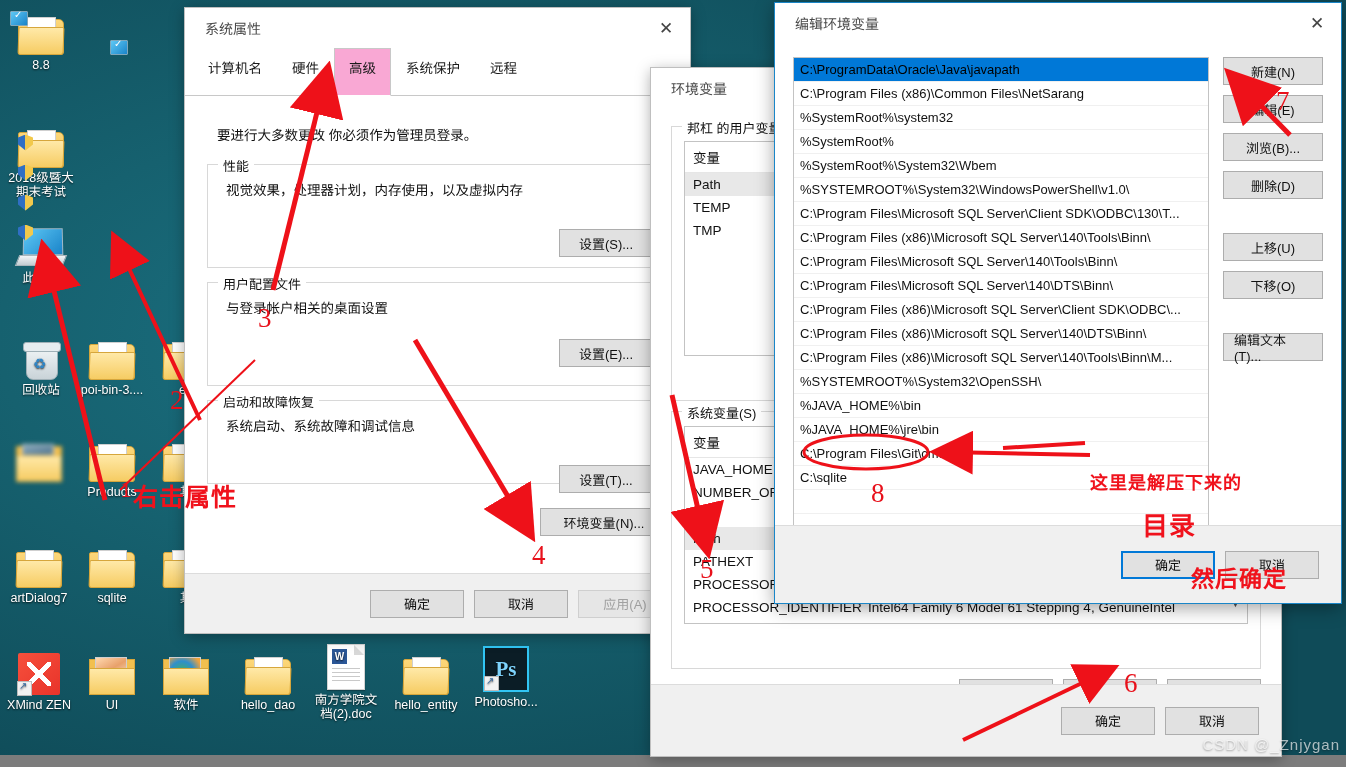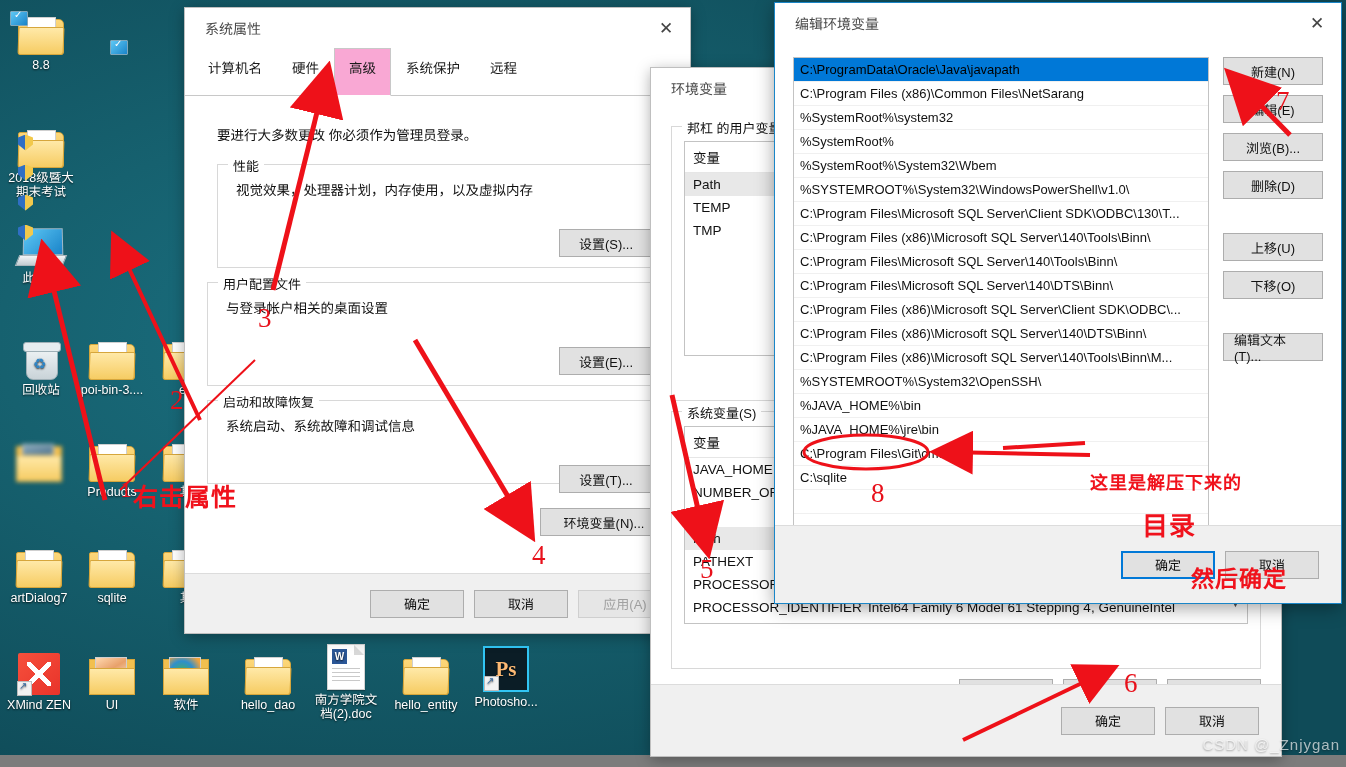--- a/index.html
+++ b/index.html
@@ -52,21 +52,21 @@
   .xm:before{content:"";position:absolute;left:9px;top:9px;width:24px;height:24px;
     background:
       linear-gradient(45deg,transparent 43%,#fff 43%,#fff 57%,transparent 57%),
       linear-gradient(-45deg,transparent 43%,#fff 43%,#fff 57%,transparent 57%);}
   .shortcut{position:absolute;left:-1px;bottom:-1px;width:13px;height:13px;background:#f2f2f2;border:1px solid #bbb;}
   .shortcut:after{content:"\2197";position:absolute;left:1px;top:-3px;font-size:10px;color:#3a6ea5;}
 
   
   .ps{width:42px;height:42px;background:#0b1d26;border:2px solid #31c5f4;position:relative;}
   .ps span{position:absolute;inset:0;display:flex;align-items:center;justify-content:center;
-    color:#fdba74;font-size:21px;font-weight:bold;font-family:"Liberation Serif",serif;}
+    color:#7dd3fc;font-size:21px;font-weight:bold;font-family:"Liberation Serif",serif;}
 
   
   .doc{width:36px;height:44px;background:#fff;border:1px solid #d4d4d4;position:relative;box-shadow:0 1px 1px rgba(0,0,0,.25);}
   .doc:before{content:"";position:absolute;right:0;top:0;border-width:0 10px 10px 0;border-style:solid;border-color:#d8d8d8 #f5f5f5;}
   .doc .w{position:absolute;left:4px;top:4px;width:15px;height:15px;background:#2b5797;color:#fff;font-size:10px;
     display:flex;align-items:center;justify-content:center;font-weight:bold;}
   .doc .lines{position:absolute;left:4px;top:23px;right:4px;height:16px;
     background:repeating-linear-gradient(180deg,#c9c9c9 0 1px,transparent 1px 4px);}
 
   .photofolder{width:46px;height:38px;position:relative;}
@@ -415,32 +415,32 @@
     <div class="tabs">
       <div class="tab">计算机名</div>
       <div class="tab">硬件</div>
       <div class="tab active">高级</div>
       <div class="tab">系统保护</div>
       <div class="tab">远程</div>
     </div>
     <div class="body">
       <div style="margin:8px 0 20px 10px;">要进行大多数更改  你必须作为管理员登录。</div>
 
-      <div class="grp" style="height:104px;box-sizing:border-box;margin-left:10px;">
+      <div class="grp" style="height:104px;box-sizing:border-box;">
         <span class="cap">性能</span>
         <div class="desc">视觉效果，处理器计划，内存使用，以及虚拟内存</div>
         <div class="btnrow" style="margin-top:30px;">
           <div class="wbtn">设置(S)...</div>
         </div>
       </div>
 
       <div class="grp" style="height:104px;box-sizing:border-box;">
         <span class="cap">用户配置文件</span>
         <div class="desc">与登录帐户相关的桌面设置</div>
-        <div class="btnrow" style="margin-top:30px;">
+        <div class="btnrow" style="margin-top:22px;">
           <div class="wbtn">设置(E)...</div>
         </div>
       </div>
 
       <div class="grp" style="height:84px;box-sizing:border-box;">
         <span class="cap">启动和故障恢复</span>
         <div class="desc">系统启动、系统故障和调试信息</div>
         <div class="btnrow" style="margin-top:30px;">
           <div class="wbtn">设置(T)...</div>
         </div>

